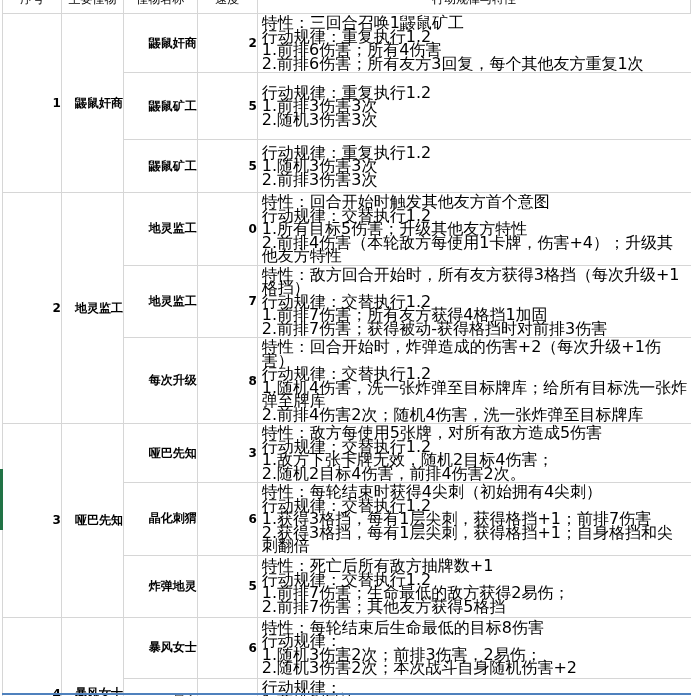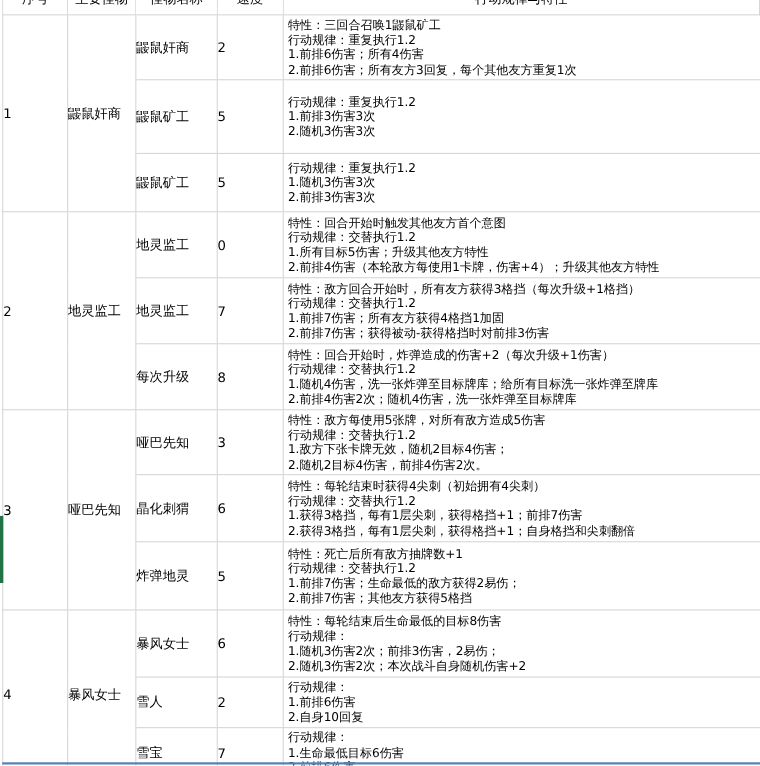--- a/index.html
+++ b/index.html
@@ -9,23 +9,23 @@
 
   table.grid { position:absolute; left:2px; top:0; border-collapse:collapse; table-layout:fixed; }
   .grid col.c1{width:59px;} .grid col.c2{width:62px;} .grid col.c3{width:74px;}
   .grid col.c4{width:60px;} .grid col.c5{width:434px;}
 
   .grid th, .grid td { border:1px solid #d6d6d6; font-size:12px; font-weight:normal;
     vertical-align:middle; background:#fff; }
   .grid tr.hdr th { height:8px; overflow:hidden; text-align:center; border-top:none; position:relative; }
   .grid tr.hdr th span { display:block; line-height:13px; position:relative; top:-7px; white-space:nowrap; }
 
-  td.c-idx, td.c-main, td.c-name, td.c-val { text-align:left; }
+  td.c-idx, td.c-main, td.c-name, td.c-val { text-align:right;font-weight:bold; }
   td.c-desc { padding:2px 3px 2px 4px; border-right:none; }
-  .desc { white-space:pre-line; line-height:13.5px; font-size:11px; text-align:left; }
+  .desc { white-space:pre-line; line-height:13.5px; font-size:16px; text-align:left; }
 
   
   tr.r1{height:55px;} tr.r2{height:67px;} tr.r3{height:53px;}
   tr.r4{height:60px;} tr.r5{height:60px;} tr.r6{height:60px;}
   tr.r7{height:57px;} tr.r8{height:61px;} tr.r9{height:62px;}
   tr.r10{height:61px;} tr.r11{height:46px;} tr.r12{height:46px;}
 
   #left-accent { position:absolute; left:0; top:469px; width:3px; height:61px; }
   #bottom-line { position:absolute; left:2px; top:693px; width:689px; height:2px; }
 </style>

